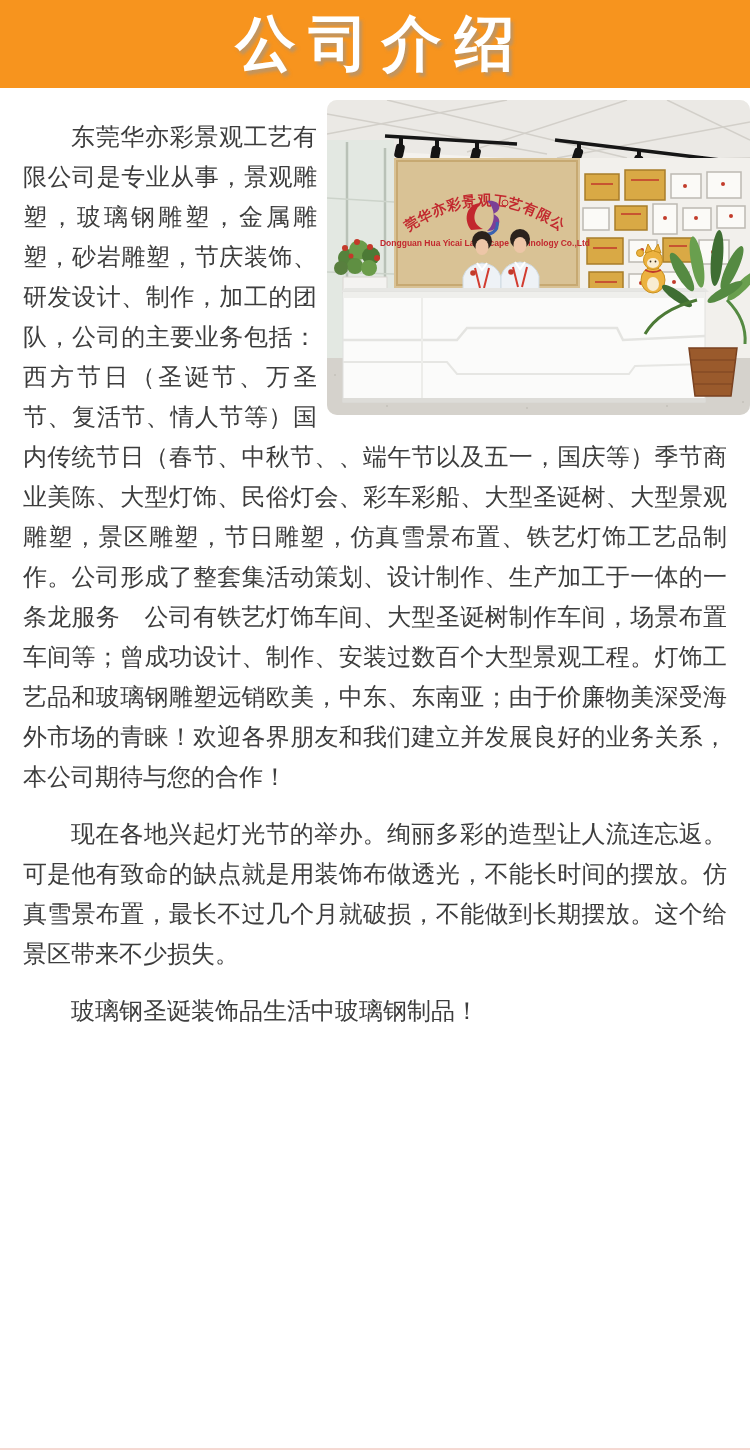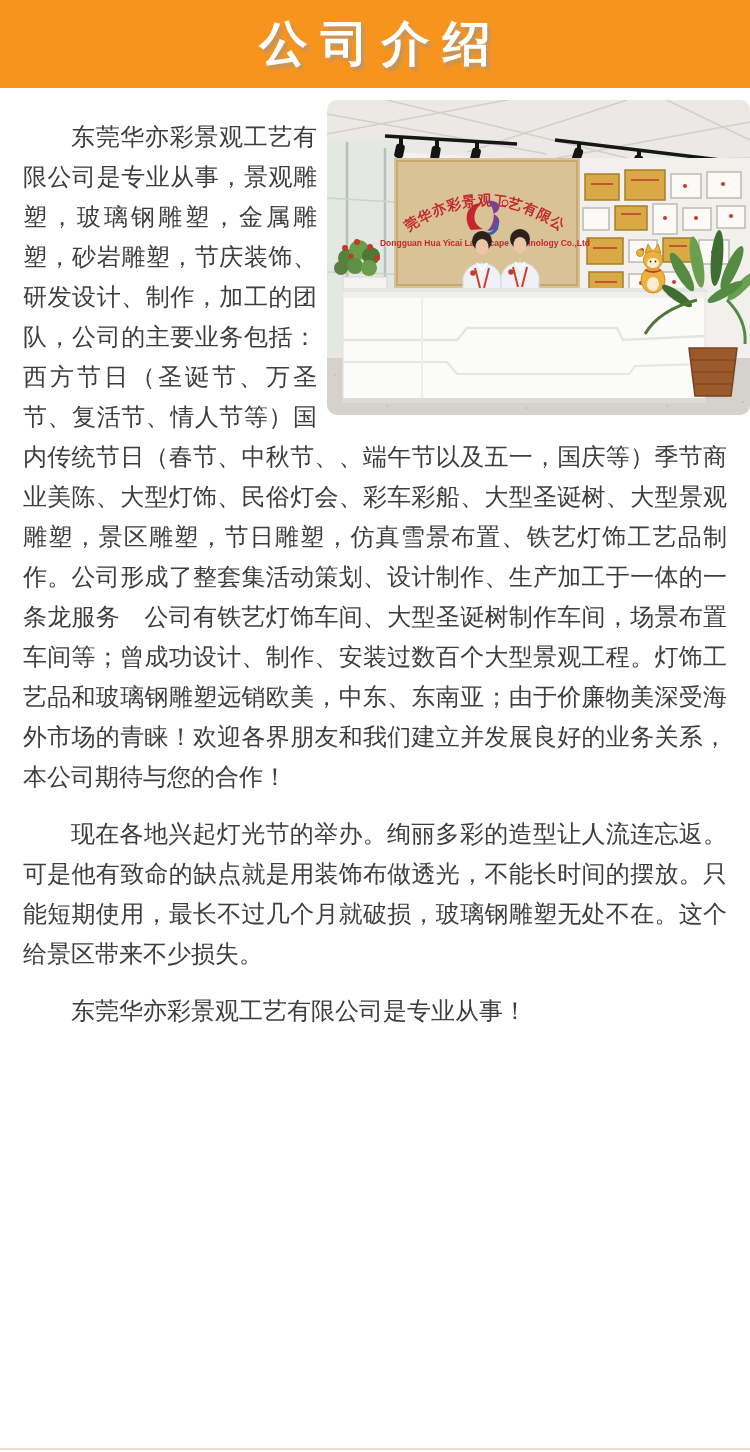--- a/index.html
+++ b/index.html
@@ -9,21 +9,21 @@
     position:relative; overflow:hidden;
     background:#ffffff;
     font-family:"Liberation Sans","DejaVu Sans",sans-serif;
   }
   .banner {
     height:88px; background:#f7941e;
     display:flex; align-items:center; justify-content:center;
   }
   .banner-title {
     margin:0; color:#ffffff;
-    font-size:48px; font-weight:900;
+    font-size:60px; font-weight:900;
     letter-spacing:13px; padding-left:13px;
     text-shadow:3px 4px 3px rgba(150,150,150,.55);
     white-space:nowrap;
   }
   .content {
     padding:12px 6px 0 6px;
     font-size:24px; line-height:40px;
     color:#3d3d3d; text-align:justify;
   }
   .content p { margin:17px; text-indent:2em; }
@@ -238,17 +238,17 @@
         <path d="M400,200 Q420,220 418,244" stroke="#558a42" stroke-width="3" fill="none"></path>
         <path d="M362,248 L410,248 L404,296 L368,296 Z" fill="#9a5a2c" stroke="#7a4220" stroke-width="1.5"></path>
         <line x1="363" y1="260" x2="409" y2="260" stroke="#7a4220" stroke-width="1"></line>
         <line x1="365" y1="272" x2="407" y2="272" stroke="#7a4220" stroke-width="1"></line>
         <line x1="366" y1="284" x2="406" y2="284" stroke="#7a4220" stroke-width="1"></line>
       </g>
     </svg>
   </div>
 
   <p>东莞华亦彩景观工艺有限公司是专业从事，景观雕塑，玻璃钢雕塑，金属雕塑，砂岩雕塑，节庆装饰、研发设计、制作，加工的团队，公司的主要业务包括：西方节日（圣诞节、万圣节、复活节、情人节等）国内传统节日（春节、中秋节、、端午节以及五一，国庆等）季节商业美陈、大型灯饰、民俗灯会、彩车彩船、大型圣诞树、大型景观雕塑，景区雕塑，节日雕塑，仿真雪景布置、铁艺灯饰工艺品制作。公司形成了整套集活动策划、设计制作、生产加工于一体的一条龙服务　公司有铁艺灯饰车间、大型圣诞树制作车间，场景布置车间等；曾成功设计、制作、安装过数百个大型景观工程。灯饰工艺品和玻璃钢雕塑远销欧美，中东、东南亚；由于价廉物美深受海外市场的青睐！欢迎各界朋友和我们建立并发展良好的业务关系，本公司期待与您的合作！</p>
-  <p>现在各地兴起灯光节的举办。绚丽多彩的造型让人流连忘返。可是他有致命的缺点就是用装饰布做透光，不能长时间的摆放。只能短期使用，最长不过几个月就破损，玻璃钢雕塑无处不在。这个给景区带来不少损失。</p>
-  <p>东莞华亦彩景观工艺有限公司是专业从事！</p>
+  <p>现在各地兴起灯光节的举办。绚丽多彩的造型让人流连忘返。可是他有致命的缺点就是用装饰布做透光，不能长时间的摆放。仿真雪景布置，最长不过几个月就破损，不能做到长期摆放。这个给景区带来不少损失。</p>
+  <p>玻璃钢圣诞装饰品生活中玻璃钢制品！</p>
 </main>
 
 <div class="divider"></div>
 
 </body></html>

